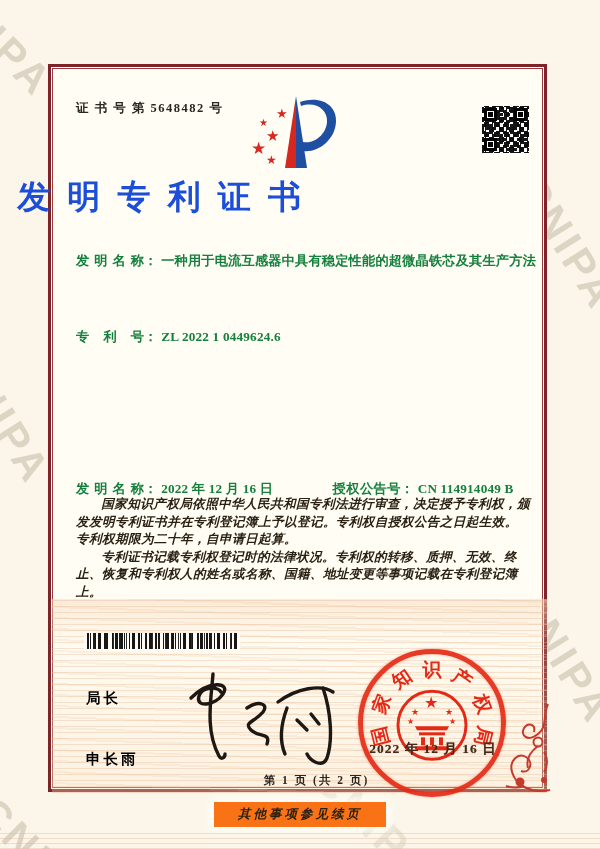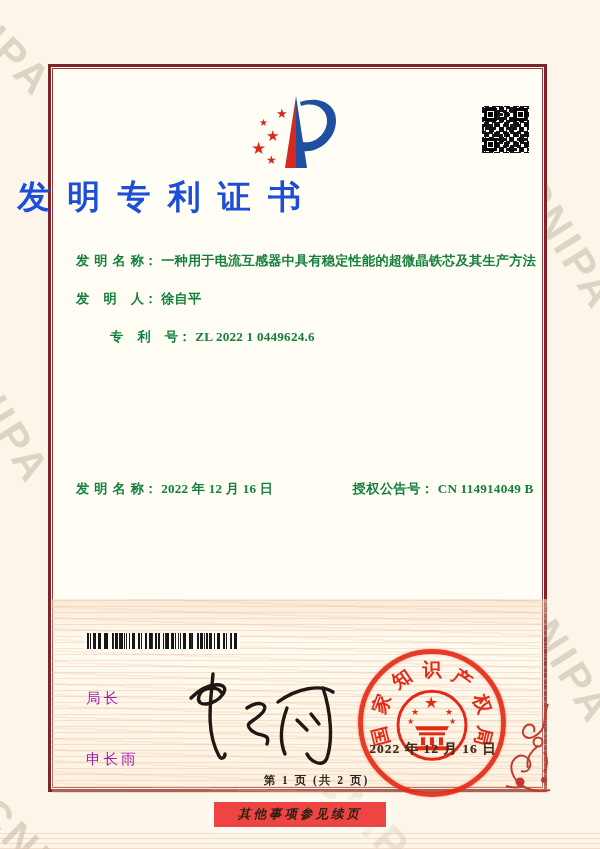--- a/index.html
+++ b/index.html
@@ -66,41 +66,41 @@
   .title {
     position:absolute; left:0; right:0; top:175px; text-align:left;
     font-size:33px; font-weight:bold; letter-spacing:0.52em; text-indent:0.52em;
     color:#1d4ed8;
   }
   
   .frow {
     position:absolute; left:76px; width:454px; font-size:13.2px; white-space:nowrap;
     color:#15803d; font-weight:bold;font-family:Liberation Serif, serif;
   }
-  .r1 { top:252px; } .r2 { top:290px; } .r3 { top:328px;margin-left:34px; }
+  .r1 { top:252px; } .r2 { top:290px; } .r3 { top:328px; }
   .r4 { top:366px; } .r5 { top:404px; } .r6 { top:442px; } .r7 { top:480px; }
   .flabel { display:inline-block; width:68px; text-align:justify; text-align-last:justify; vertical-align:bottom; }
   .fcolon { display:inline-block; margin-right:4px; }
   .fvalue { letter-spacing:0.2px; }
-  .pair2 { margin-left:76px; }
+  .pair2 { margin-left:56px; }
   
   .paras { position:absolute; left:76px; top:496px; width:454px; font-size:12.6px; line-height:17.5px; }
   .paras p { text-indent:2em; font-style:italic; font-weight:600; color:#2b2113; letter-spacing:0.4px; }
   
   .barcode {
     position:absolute; left:84px; top:633px; width:156px; height:16px;
     background:
       repeating-linear-gradient(90deg,#161616 0 2px,rgba(0,0,0,0) 2px 3px,#161616 3px 4px,rgba(0,0,0,0) 4px 8px,#161616 8px 9px,rgba(0,0,0,0) 9px 11px,#161616 11px 14px,rgba(0,0,0,0) 14px 17px),
       repeating-linear-gradient(90deg,#2a2a2a 0 1px,rgba(0,0,0,0) 1px 6px,#1c1c1c 6px 8px,rgba(0,0,0,0) 8px 13px);
     background-color:#fdfbf4;
     border-left:3px solid #fdfbf4; border-right:3px solid #fdfbf4;
   }
   .officer-title, .officer-name {
     position:absolute; left:86px; font-family:"Liberation Sans", sans-serif;
-    font-weight:normal; font-size:14.5px; letter-spacing:3px; color:#a21caf;
+    font-weight:bold; font-size:14.5px; letter-spacing:3px; color:#000000;
   }
   .officer-title { top:689px; }
   .officer-name  { top:750px; }
   .signature { position:absolute; left:175px; top:660px; }
   
   .seal {
     position:absolute; left:358px; top:649px; width:148px; height:148px;
     border-radius:50%; border:5px solid rgba(228,42,22,0.92);
     box-shadow: 0 0 3px rgba(228,60,30,0.4), inset 0 0 3px rgba(228,60,30,0.35);
   }
@@ -111,21 +111,21 @@
     font-size:13.5px; font-weight:bold; letter-spacing:1px; color:#43291a;
     text-shadow:0 0 1px rgba(70,40,20,0.45);
   }
   .flourish { position:absolute; left:492px; top:702px; }
   .page-info {
     position:absolute; left:0; right:0; top:773px; text-align:center;
     font-size:11.5px; letter-spacing:2px; color:#2c2620; font-weight:600;padding-left:33px;
   }
   .continuation {
     position:absolute; left:50%; top:802px; transform:translateX(-50%);
-    background:#ef4444; padding:4px 24px; font-size:12.5px; letter-spacing:3px;
+    background:#f97316; padding:4px 24px; font-size:12.5px; letter-spacing:3px;
     color:#2b2113; font-weight:600; font-style:italic;
     box-shadow:0 0 8px 4px rgba(255,254,250,0.9);
   }
 </style>
 </head>
 <body>
 
 <div class="page">
 
   <div class="wm wm1">CNIPA</div>
@@ -137,20 +137,21 @@
   <div class="wm wm7">CNIPA</div>
   <div class="wm wm8 light">CNIPA</div>
   <div class="wm wm9">CNIPA</div>
 
   <div class="frame">
     <div class="frame-inner"></div>
   </div>
 
   <div class="guilloche"></div>
 
+  <div class="cert-no">证 书 号 第 5648482 号</div>
 
   <svg class="logo" width="88" height="85" viewBox="0 0 88 85">
     <path d="M50,10 C72,3 87,14 86,30 C85,48 68,61 53,59 L53,50 C64,52 76,43 77,30 C78,17 65,9 51,14 Z" fill="#1e4fa0"></path>
     <polygon points="46,4 35,76 46,76" fill="#d6281e"></polygon>
     <polygon points="46,4 46,76 57,76" fill="#1e4fa0"></polygon>
     <text x="26" y="26" font-size="13" fill="#d6281e">★</text>
     <text x="9" y="34" font-size="10" fill="#d6281e">★</text>
     <text x="16" y="49" font-size="15" fill="#d6281e">★</text>
     <text x="1" y="62" font-size="17" fill="#d6281e">★</text>
     <text x="16" y="72" font-size="12" fill="#d6281e">★</text>
@@ -160,31 +161,32 @@
     <div class="finder f-tl"></div>
     <div class="finder f-tr"></div>
     <div class="finder f-bl"></div>
   </div>
 
   <div class="title">发明专利证书</div>
 
   <div class="frow r1">
     <span class="flabel">发明名称</span><span class="fcolon">：</span><span class="fvalue">一种用于电流互感器中具有稳定性能的超微晶铁芯及其生产方法</span>
   </div>
-  <div class="frow r2">
-    <span class="flabel">发明人</span><span class="fcolon">：</span><span class="fvalue">徐自平</span>
-  </div>
   <div class="frow r3">
     <span class="flabel">专利号</span><span class="fcolon">：</span><span class="fvalue">ZL 2022 1 0449624.6</span>
   </div>
   <div class="frow r7">
     <span><span class="flabel">发明名称</span><span class="fcolon">：</span><span class="fvalue">2022 年 12 月 16 日</span></span>
     <span class="pair2"><span class="flabel">授权公告号</span><span class="fcolon">：</span><span class="fvalue">CN 114914049 B</span></span>
   </div>
 
+  <div class="paras">
+    <p>国家知识产权局依照中华人民共和国专利法进行审查，决定授予专利权，颁发发明专利证书并在专利登记簿上予以登记。专利权自授权公告之日起生效。专利权期限为二十年，自申请日起算。</p>
+    <p>专利证书记载专利权登记时的法律状况。专利权的转移、质押、无效、终止、恢复和专利权人的姓名或名称、国籍、地址变更等事项记载在专利登记簿上。</p>
+  </div>
 
   <div class="barcode"></div>
 
   <div class="officer-title">局长</div>
   <div class="officer-name">申长雨</div>
 
   <svg class="signature" width="165" height="110" viewBox="0 0 165 110">
     <g fill="none" stroke="#1d1813" stroke-width="3.4" stroke-linecap="round">
       <path d="M16,38 C34,20 56,22 48,34 C40,46 20,48 24,36 C27,27 42,26 46,32"></path>
       <path d="M38,14 C36,40 30,70 44,96 C46,100 50,98 50,94"></path>

